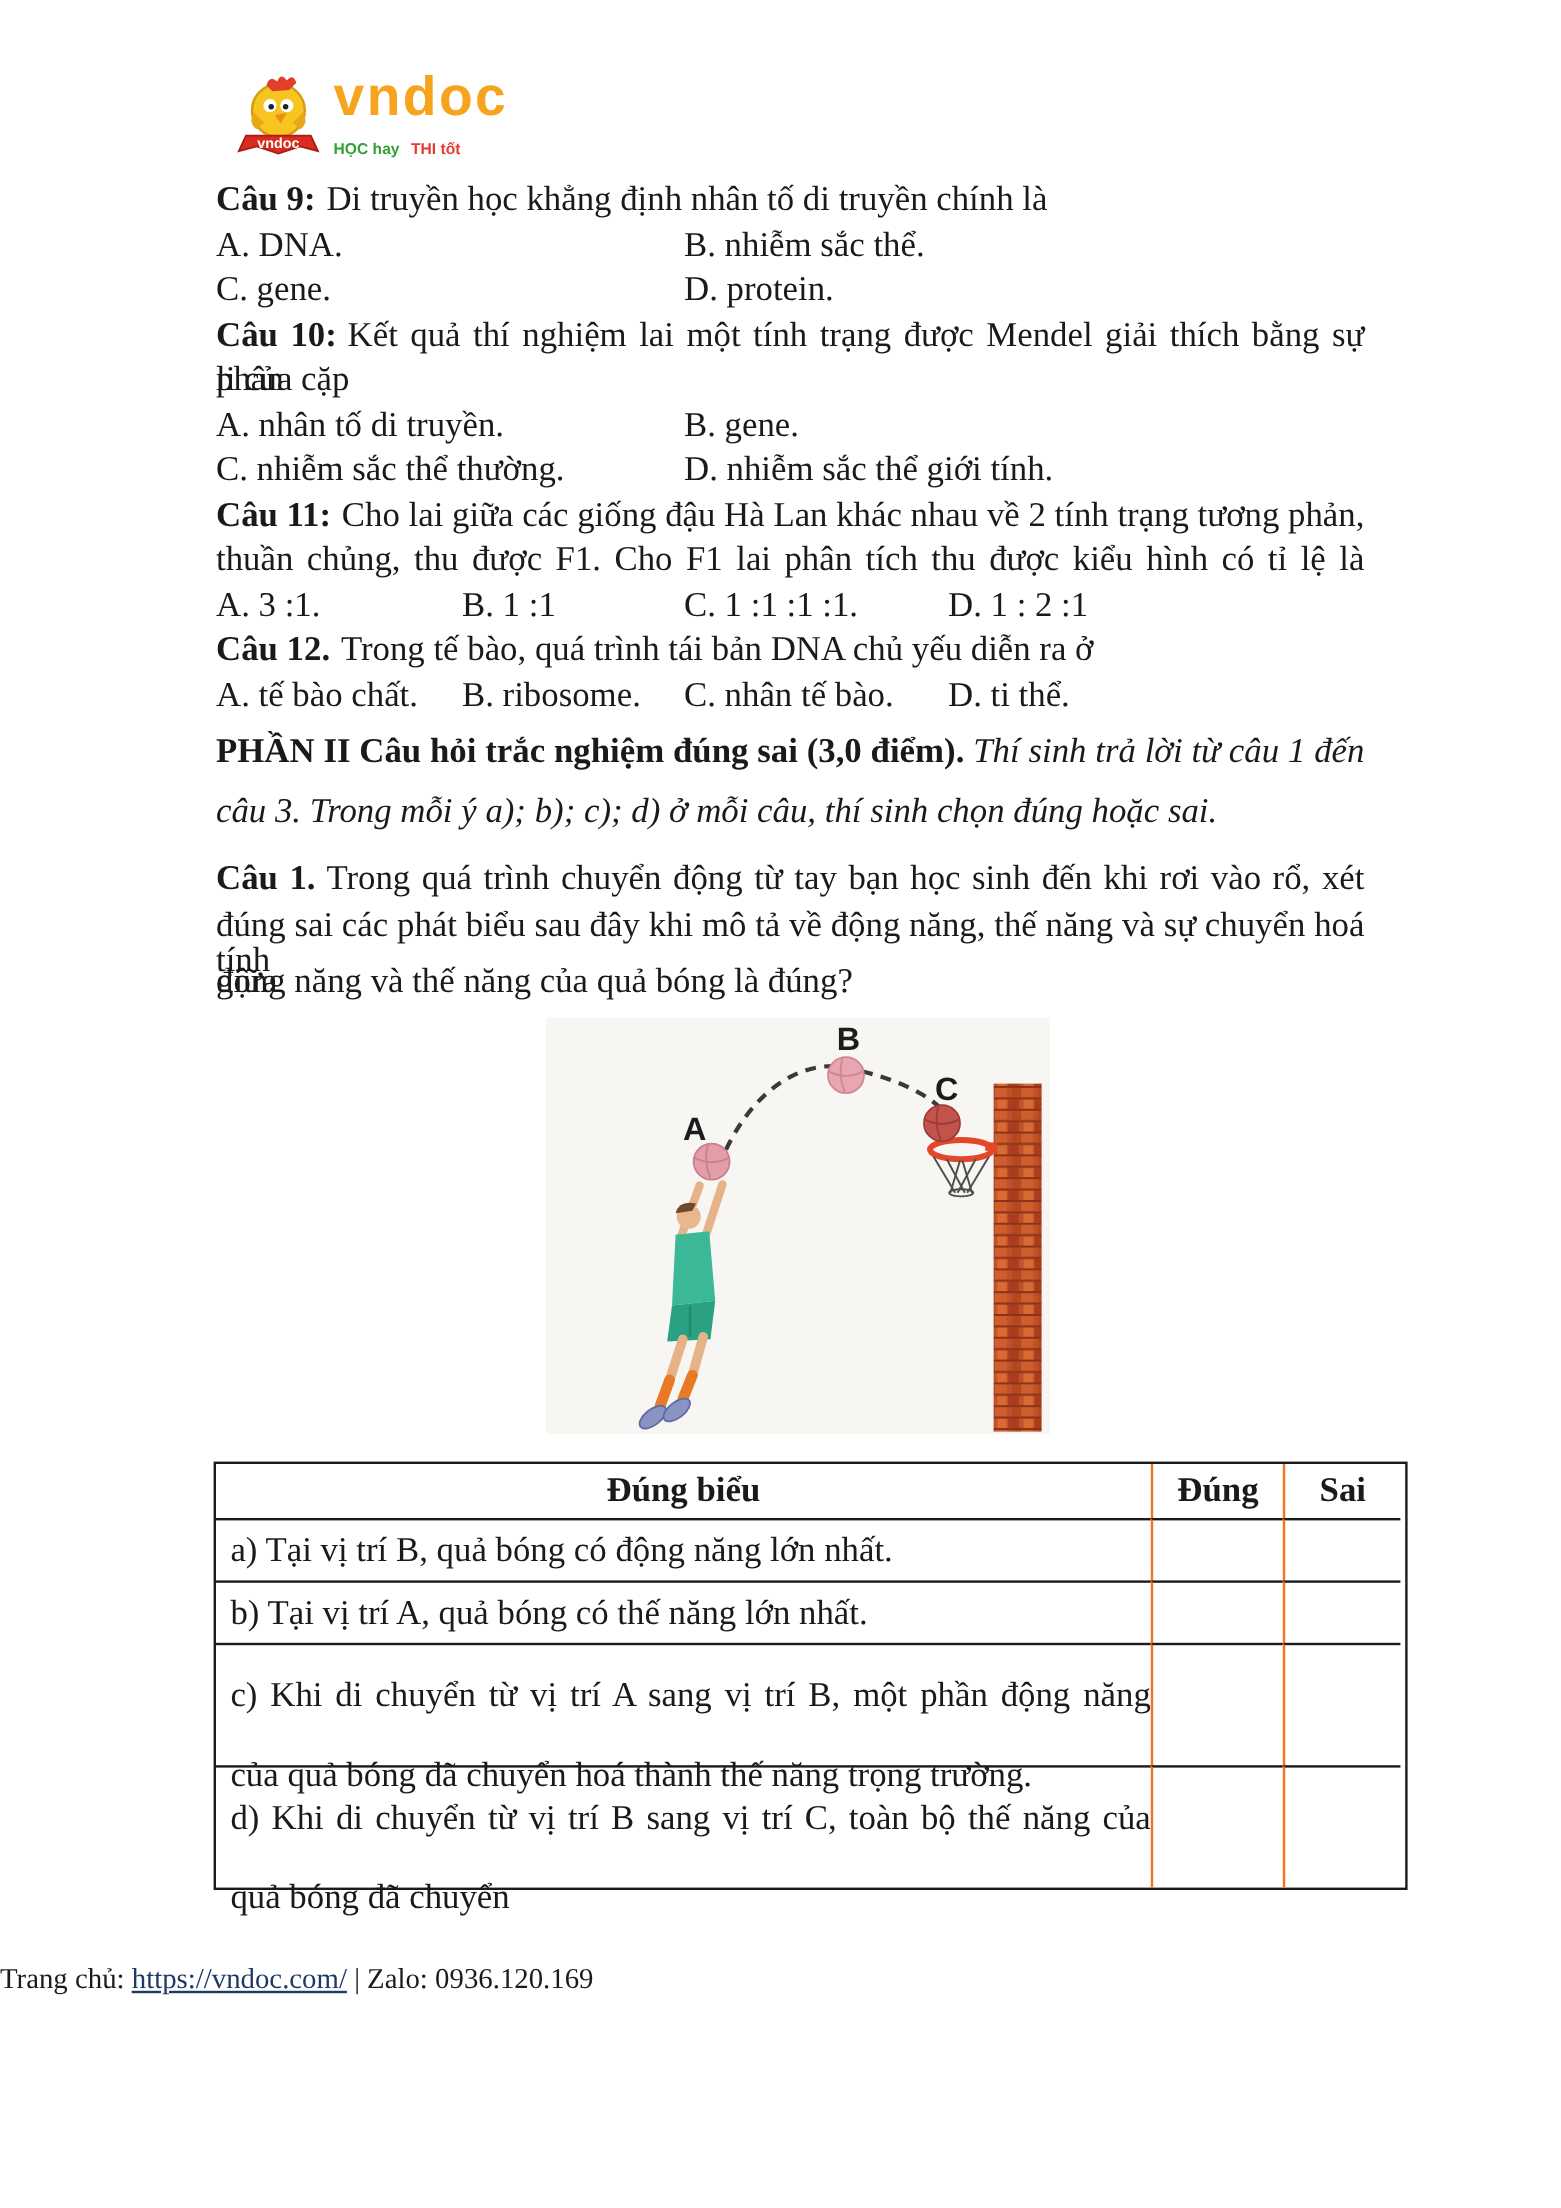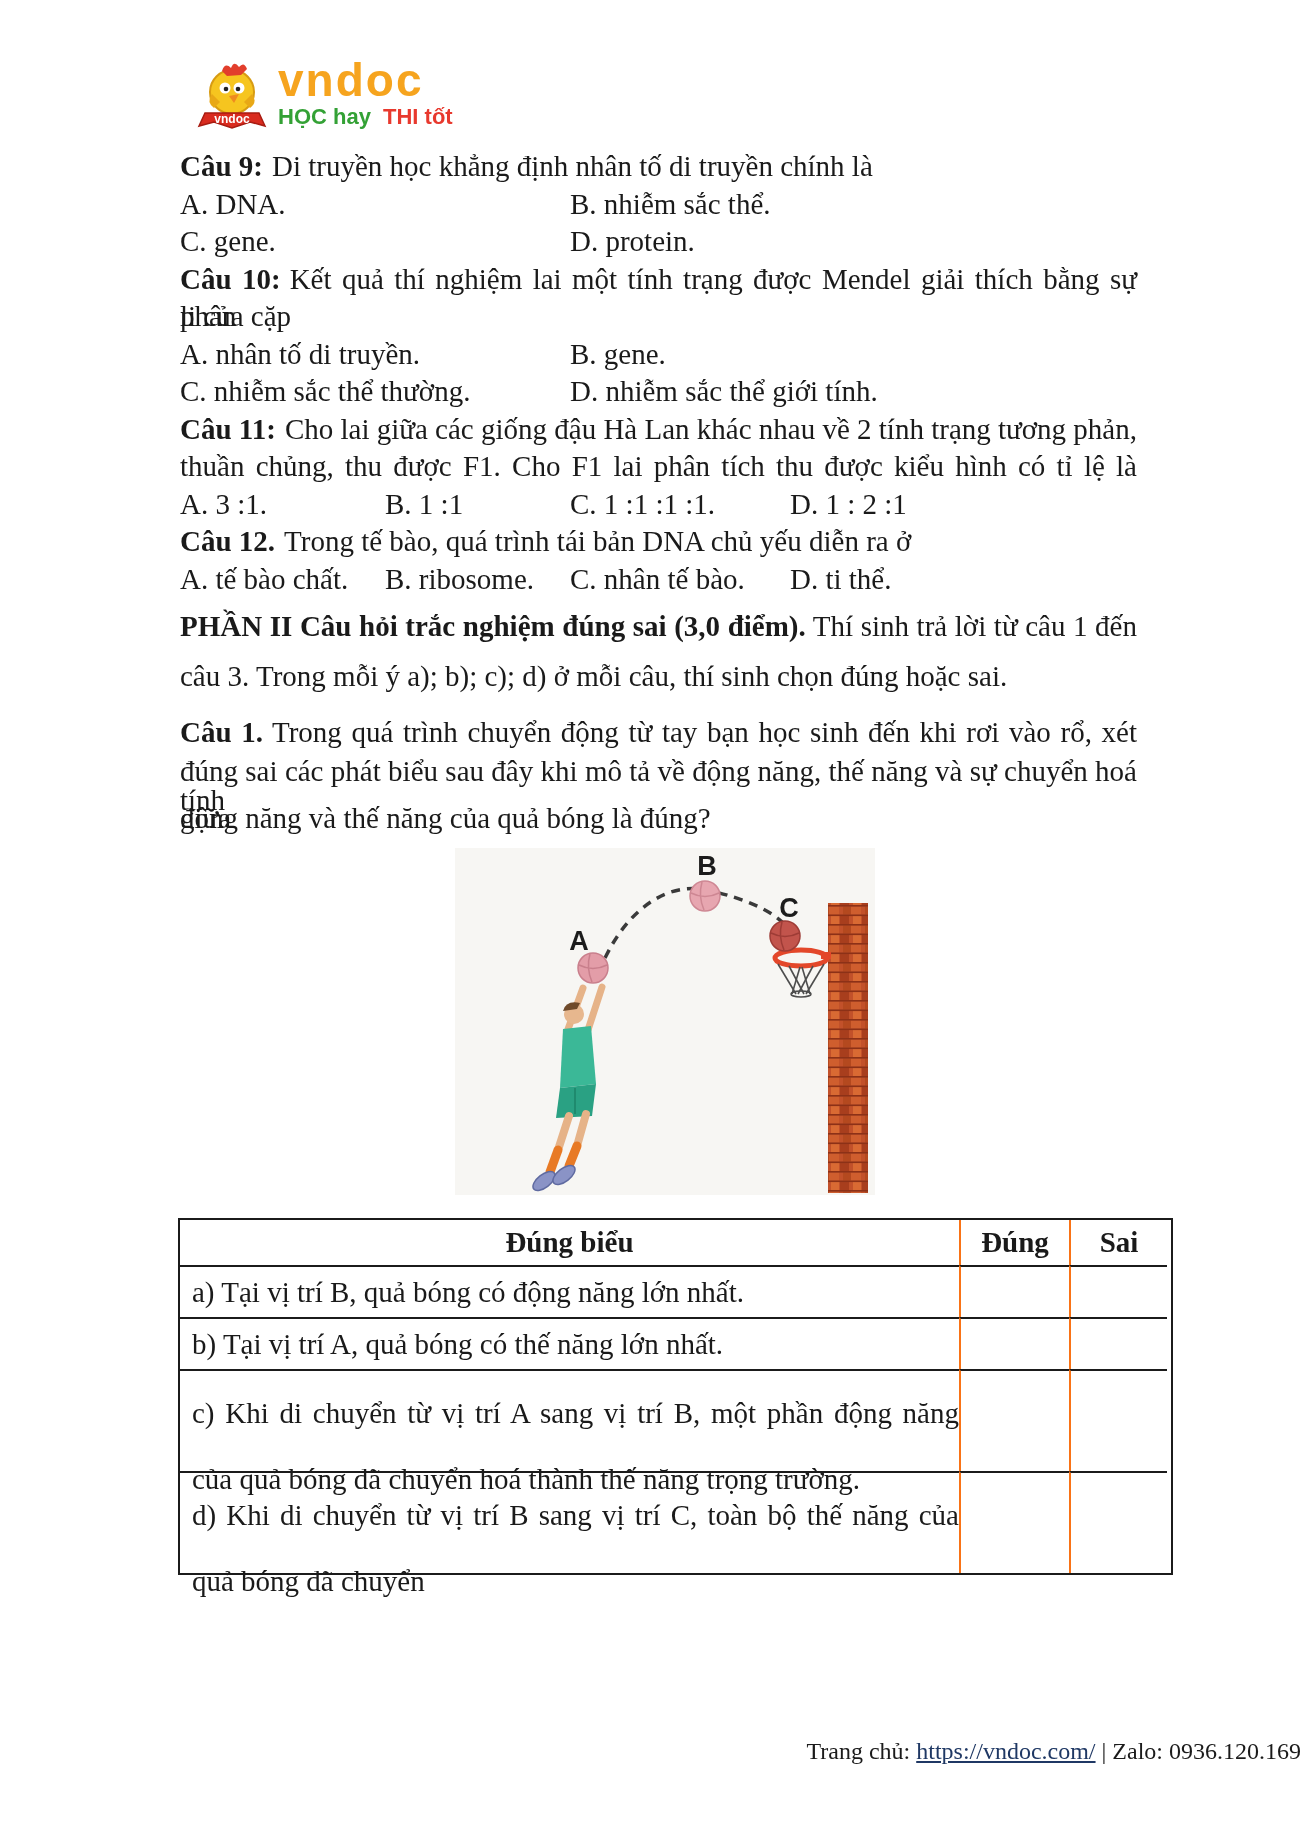--- a/index.html
+++ b/index.html
@@ -4,32 +4,32 @@
 <style>
   html,body{margin:0;padding:0;background:#e8e8e8;}
   .page{position:relative;width:1301px;height:1840px;background:#ffffff;overflow:hidden;
         font-family:"Liberation Serif","DejaVu Serif",serif;color:#1a1a1a;}
 
   
   .logo{position:absolute;left:192px;top:56px;display:flex;align-items:flex-start;}
   .logo .mascot{width:80px;height:80px;}
   .logo .wordblock{margin-left:6px;margin-top:2px;font-family:"Liberation Sans","DejaVu Sans",sans-serif;}
   .logo .wordmark{font-size:46px;font-weight:bold;color:#F6A41E;letter-spacing:2px;line-height:44px;}
-  .logo .tagline{font-size:22px;font-weight:bold;margin-top:2px;}
+  .logo .tagline{font-size:13px;font-weight:bold;margin-top:14px;}
   .logo .tag-green{color:#33A135;}
   .logo .tag-red{color:#E8392E;margin-left:6px;}
 
   
   .content{position:absolute;left:180px;top:148px;width:957px;font-size:29px;}
   .ln{height:37.5px;line-height:37.5px;white-space:nowrap;}
   .ln2{height:45px;line-height:45px;white-space:nowrap;}
   .lnq{height:48px;line-height:48px;white-space:nowrap;}
   .just{white-space:normal;text-align:justify;text-align-last:justify;}
   .b{font-weight:bold;margin-top:20px;}
-  .i{}
+  .i{font-style:italic;}
   .qlabel{font-weight:bold;margin-right:9px;}
   .opt2 > span:first-child{display:inline-block;width:390px;}
   .opt4 > span:nth-child(1){display:inline-block;width:205px;}
   .opt4 > span:nth-child(2){display:inline-block;width:185px;}
   .opt4 > span:nth-child(3){display:inline-block;width:220px;}
 
   
   .figure{position:absolute;left:455px;top:848px;width:420px;height:347px;background:#f7f6f3;}
 
   
@@ -39,21 +39,21 @@
   .trow > div:first-child{border-left:none;}
   .trow + .trow > div{border-top:2px solid #1b1b1b;}
   .th{height:45px;line-height:45px;text-align:center;font-weight:bold;}
   .cell-s{padding-left:12px;}
   .r1{height:50px;line-height:50px;}
   .r2{height:100px;}
   .r2 .cl{line-height:47px;margin-top:19px;}
   .r2 .cl.just{white-space:normal;}
 
   
-  .footer{position:absolute;left:0;top:1738px;width:1301px;text-align:right;font-size:24px;color:#1b1b1b;}
+  .footer{position:absolute;left:0;top:1637px;width:1301px;text-align:left;font-size:24px;color:#1b1b1b;}
   .footer a{color:#1F3864;text-decoration:underline;cursor:pointer;}
 </style>
 </head>
 <body>
 
 <div class="page">
 
   <div class="logo">
     <svg class="mascot" viewBox="0 0 80 80">
       <circle cx="40" cy="36" r="22" fill="#F6C51F" stroke="#D79B12" stroke-width="2"></circle>

